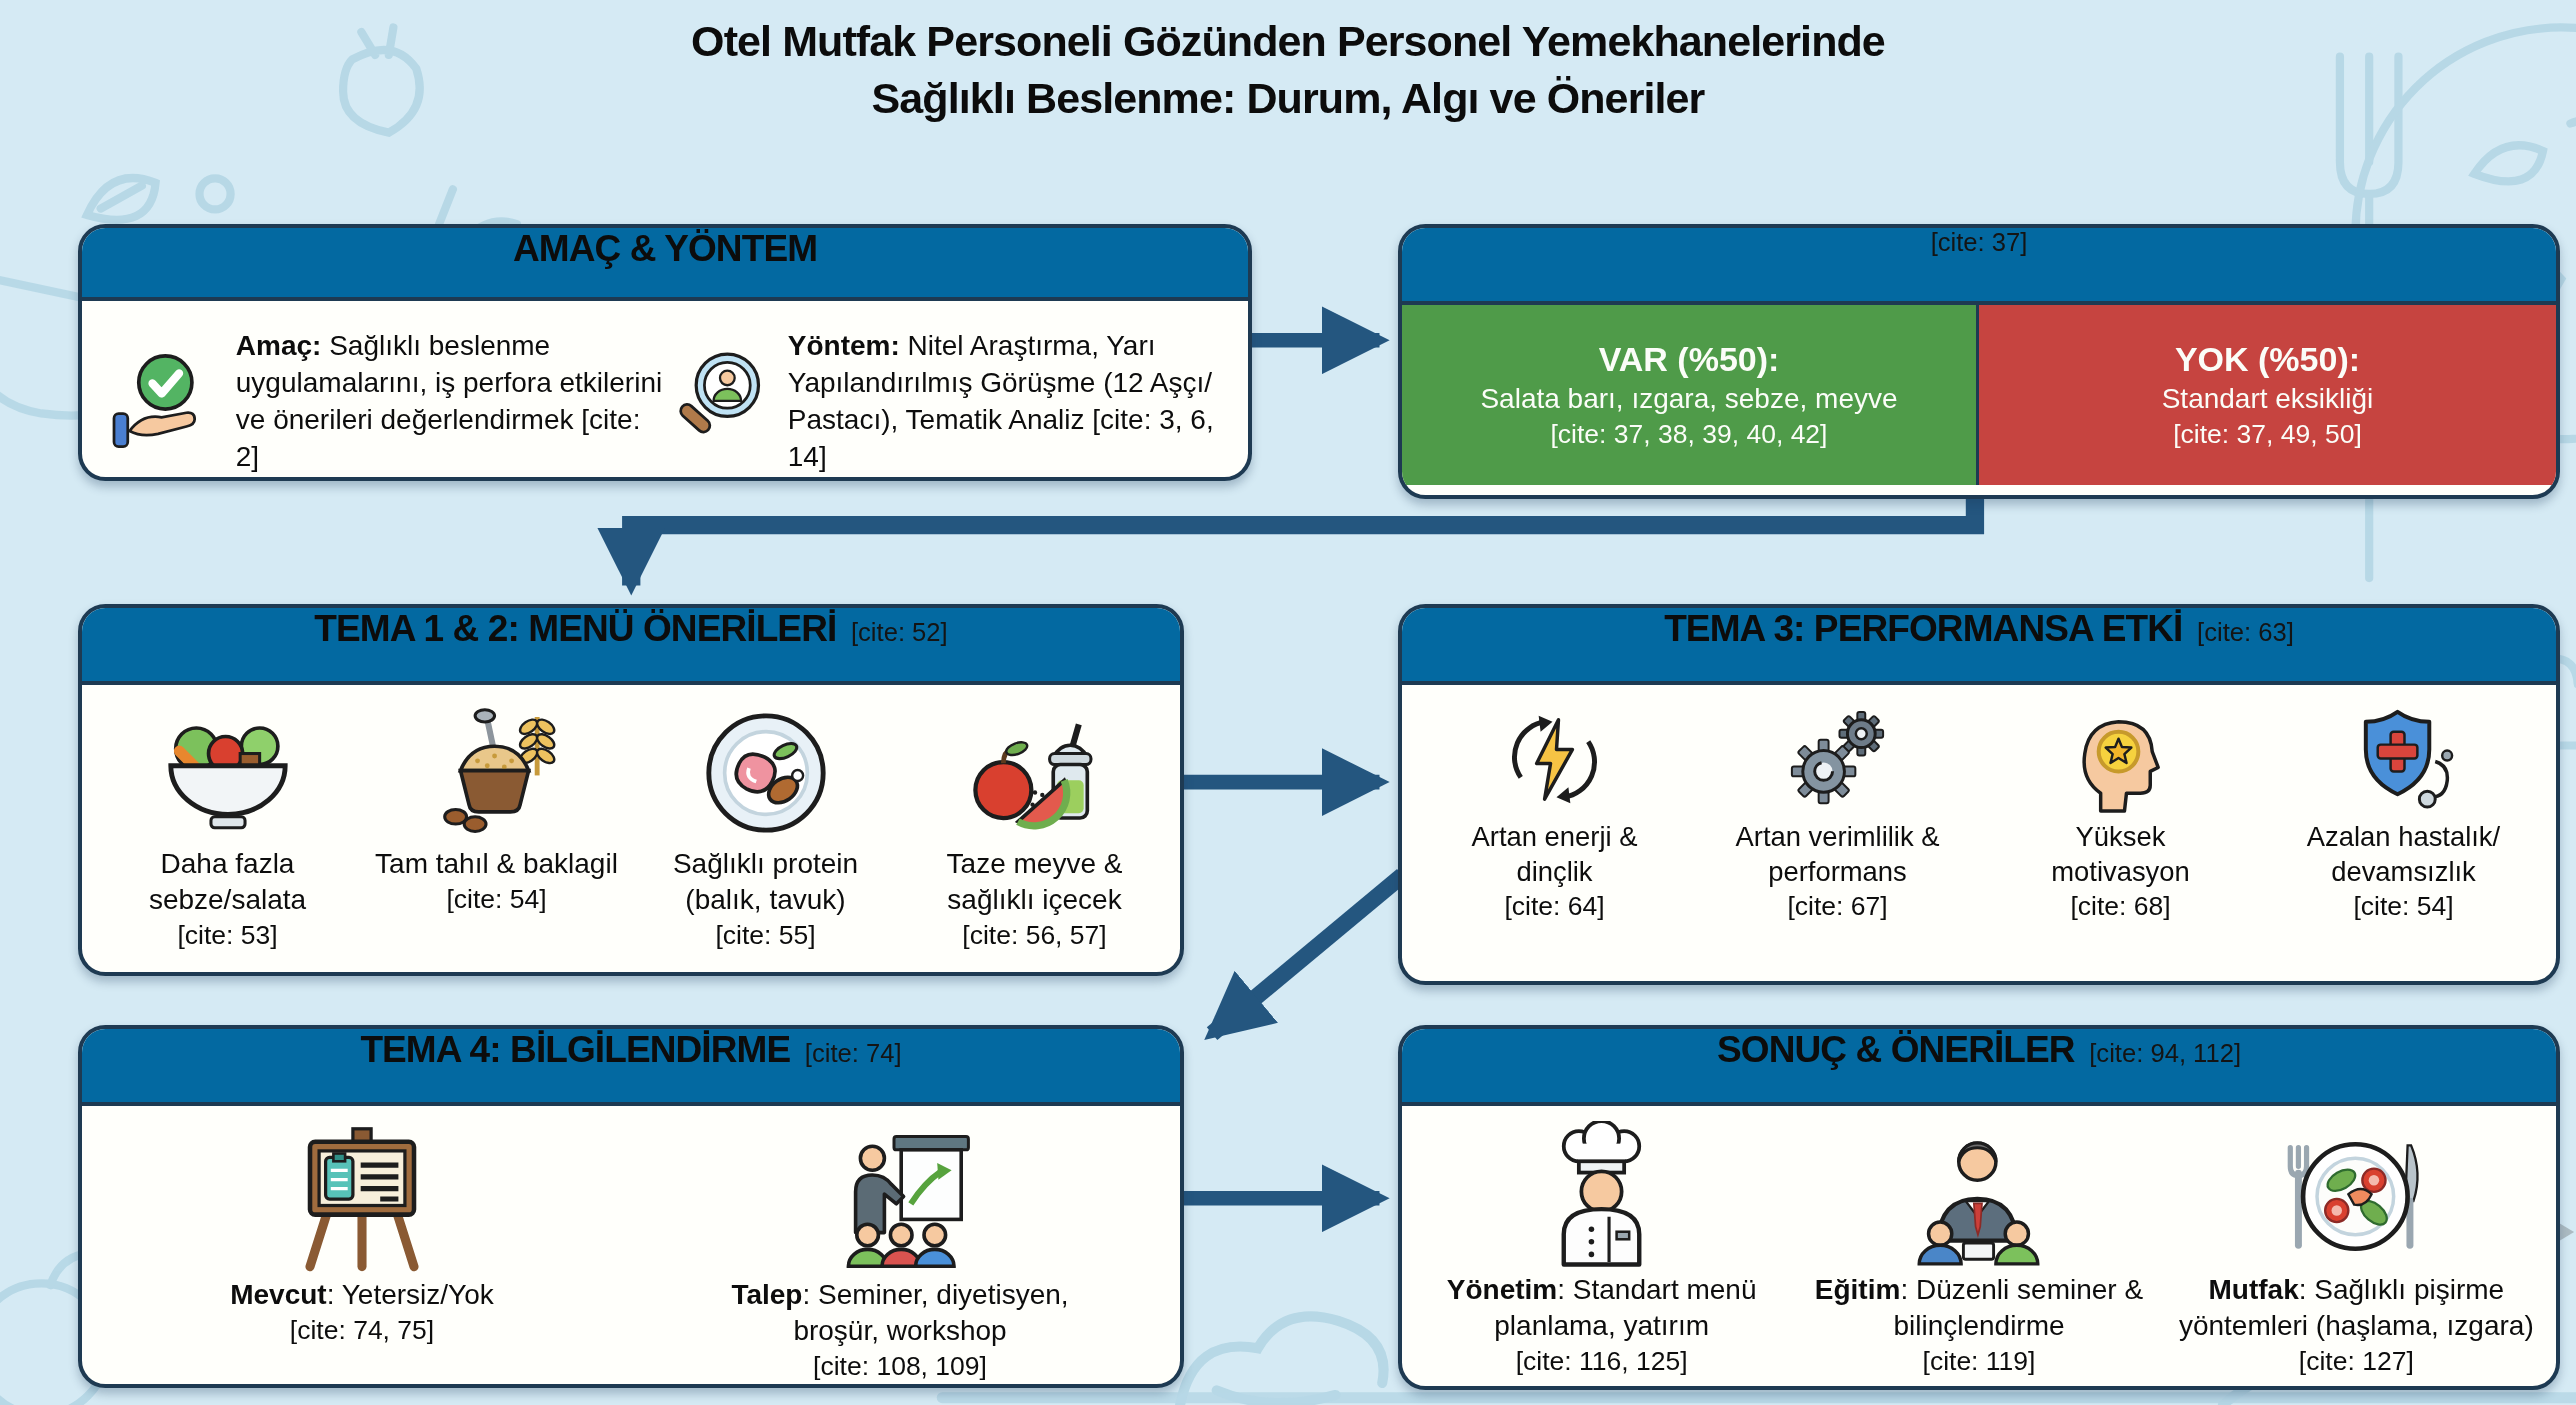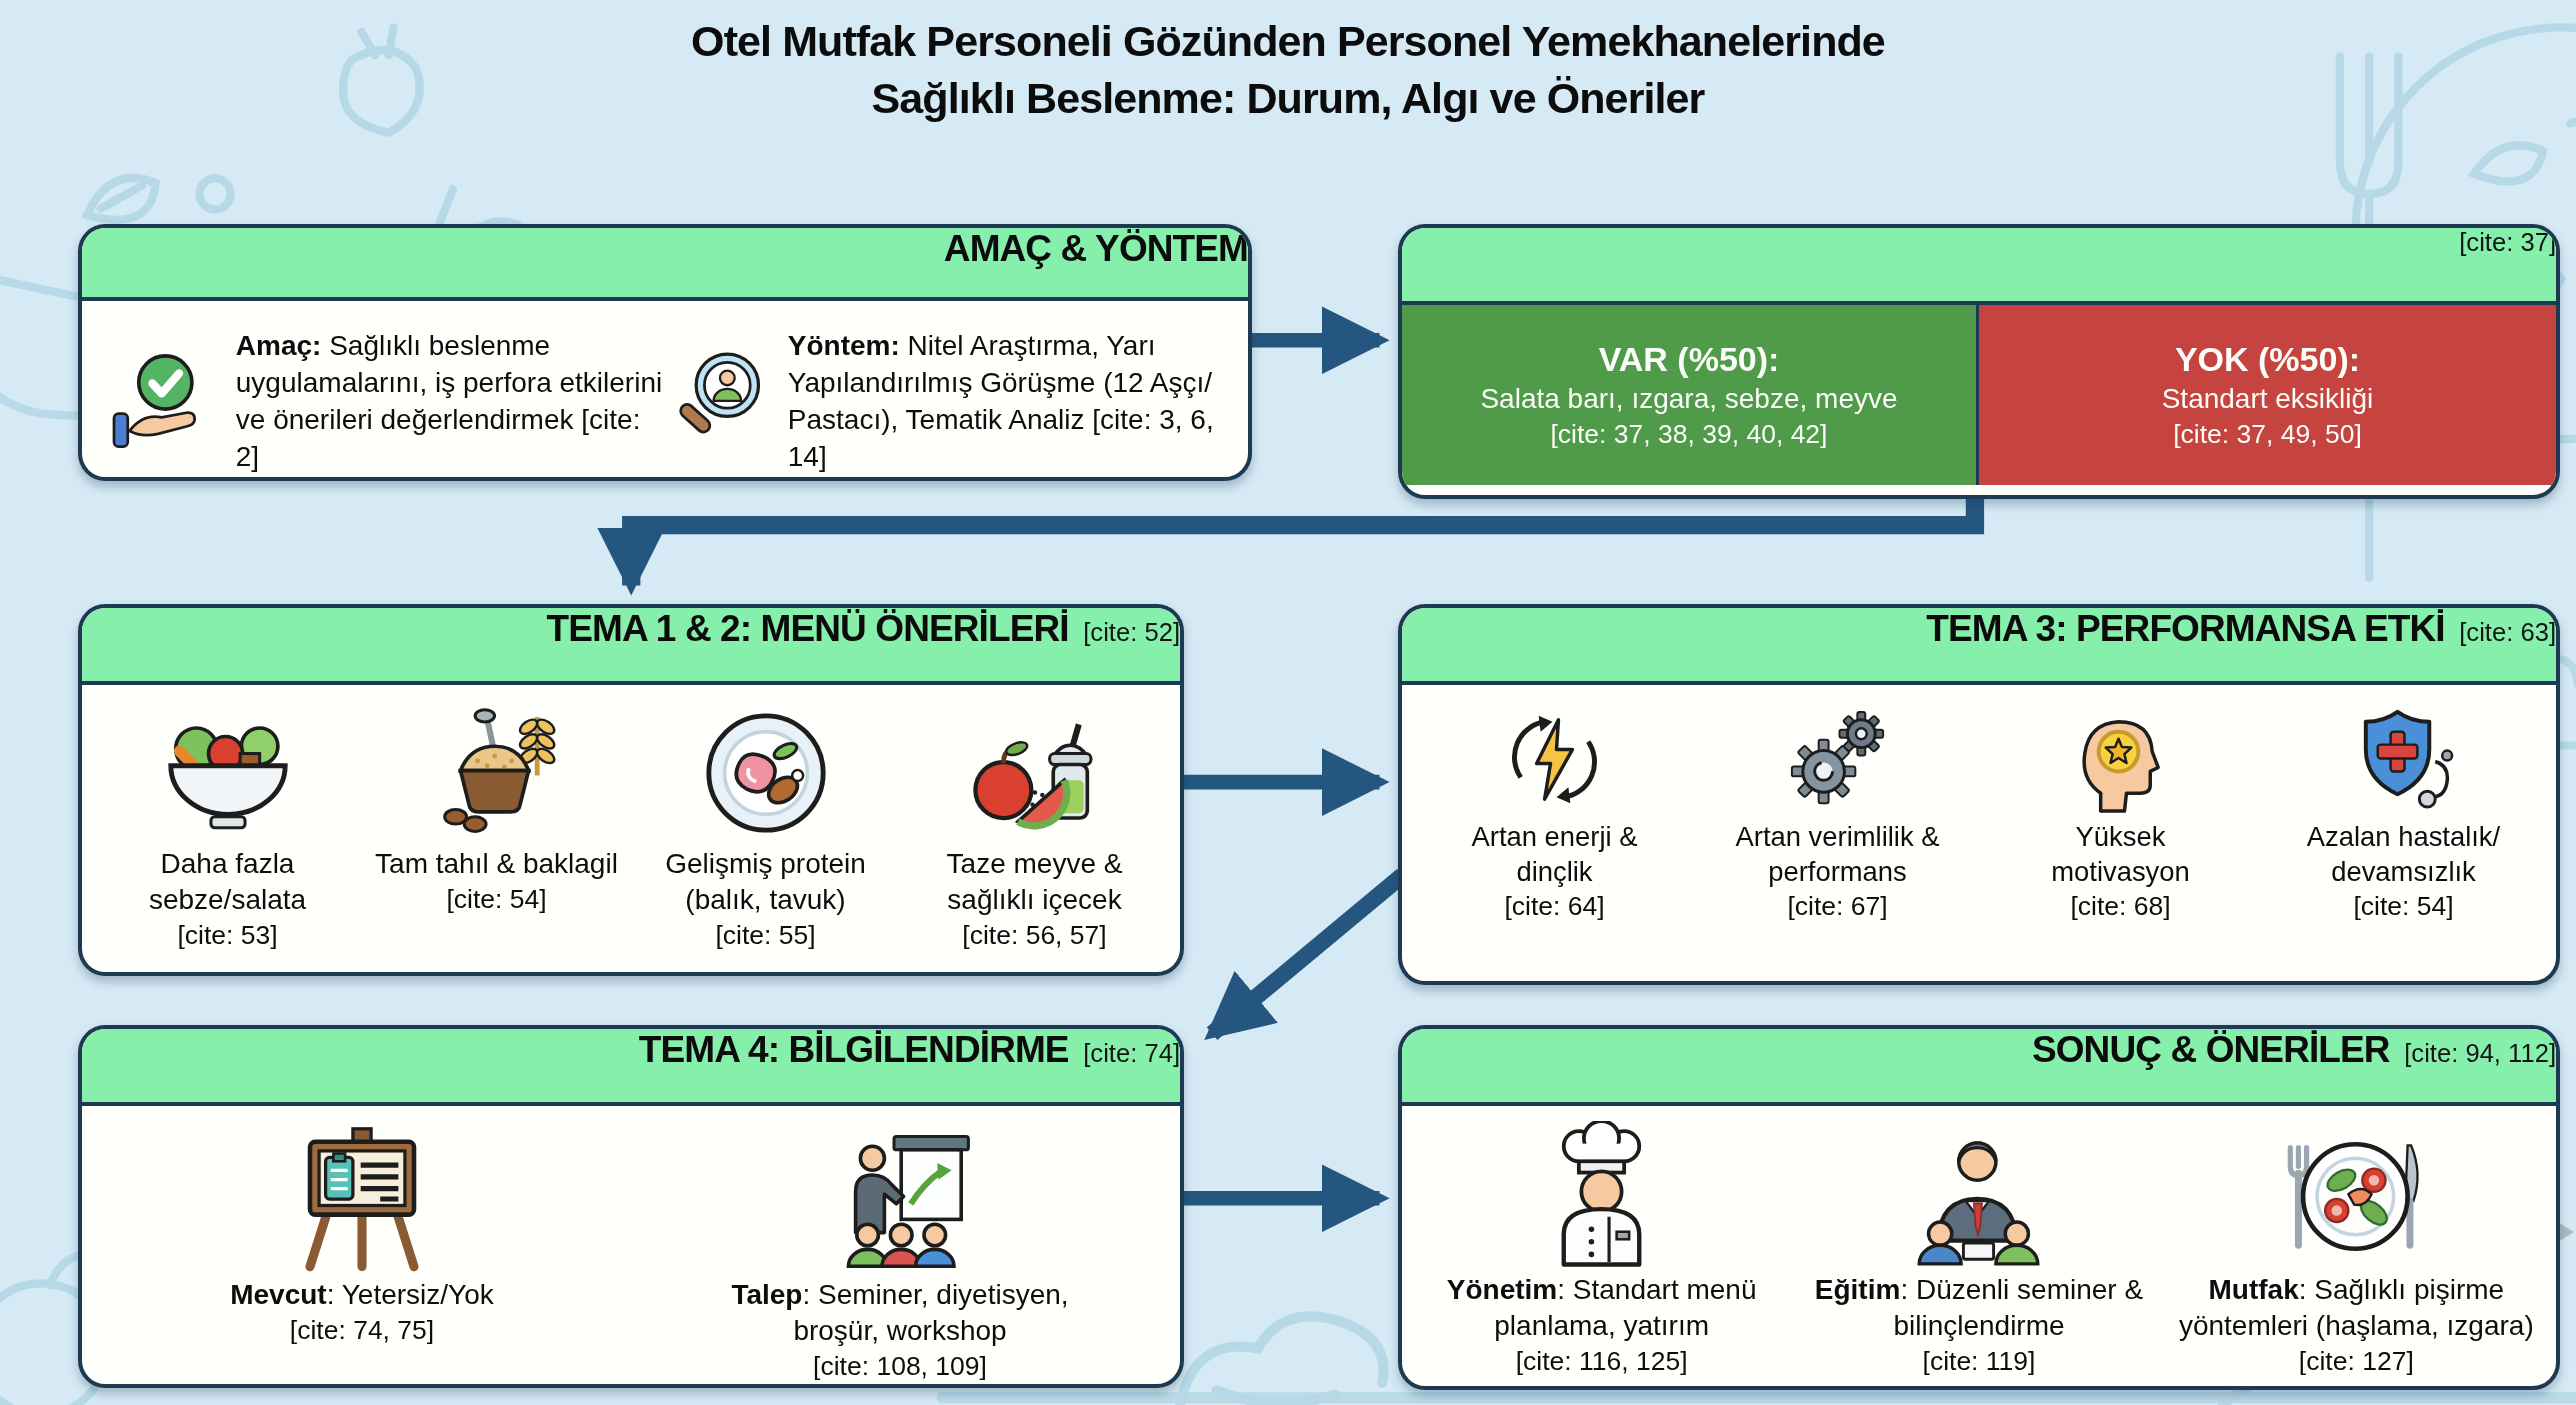--- a/index.html
+++ b/index.html
@@ -8,22 +8,22 @@
   .layer{position:absolute;left:0;top:0;width:2576px;height:1405px;}
   .z0{z-index:0}.z1{z-index:1}
 
   
   .title{position:absolute;top:12.8px;left:0;width:100%;text-align:center;z-index:2;
          font-weight:bold;font-size:43px;line-height:57px;letter-spacing:-0.9px;color:#0c0c0c;}
 
   
   .box{position:absolute;z-index:2;border:4.6px solid #1e3a52;border-radius:27.4px;background:#fffffb;
        overflow:hidden;box-shadow:0 5.5px 9.1px rgba(25,55,85,.28);}
-  .box-header{background:#86efac;border-bottom:4.6px solid #1e3a52;display:flex;align-items:baseline;
-              justify-content:flex-end;gap:14.6px;}
+  .box-header{background:#0369a1;border-bottom:4.6px solid #1e3a52;display:flex;align-items:baseline;
+              justify-content:center;gap:14.6px;}
   .h-title{font-weight:bold;font-size:37px;letter-spacing:-0.9px;color:#0c0c0c;}
   .h-cite{font-size:25.6px;color:#141414;}
 
   #box-amac{left:78px;top:224px;width:1166px;height:249px;}
   #box-amac .box-header{height:69px;}
   .amac-body{display:flex;align-items:center;height:163px;padding:18px 22px;}
   .amac-col{display:flex;align-items:center;gap:12.8px;width:50%;}
   .amac-text{font-size:28px;line-height:37px;margin:0;}
   .amac-text b{font-weight:bold;}
 
@@ -208,21 +208,21 @@
           <svg width="146" height="146" viewBox="0 0 120 120">
             <circle cx="60" cy="60" r="47" fill="#e8f1f7" stroke="#1d1d1d" stroke-width="4"></circle>
             <circle cx="60" cy="60" r="34" fill="#ffffff" stroke="#c3d4de" stroke-width="3"></circle>
             <path d="M38,52 q-7,14 6,21 q14,7 21,-6 q7,-13 -6,-20 q-15,-7 -21,5 z" fill="#ef93a0" stroke="#1d1d1d" stroke-width="3"></path>
             <path d="M46,56 q-3,8 6,11" stroke="#ffffff" stroke-width="3" fill="none"></path>
             <ellipse cx="74" cy="74" rx="13" ry="9" transform="rotate(-35 74 74)" fill="#b06a31" stroke="#1d1d1d" stroke-width="3"></ellipse>
             <circle cx="86" cy="62" r="4.5" fill="#fff" stroke="#1d1d1d" stroke-width="2"></circle>
             <ellipse cx="76" cy="42" rx="10" ry="5" transform="rotate(-25 76 42)" fill="#7cc15c" stroke="#1d1d1d" stroke-width="2.5"></ellipse>
           </svg>
         </div>
-        <div class="caption">Gelişmiş protein (balık, tavuk)</div>
+        <div class="caption">Sağlıklı protein (balık, tavuk)</div>
         <div class="cite">[cite: 55]</div>
       </div>
 
       <div class="item w270">
         <div class="icon">
           <svg width="146" height="146" viewBox="0 0 120 120">
             <line x1="88" y1="48" x2="96" y2="20" stroke="#1d1d1d" stroke-width="5"></line>
             <path d="M76,46 a14,14 0 0 1 26,0" fill="#dfe9ee" stroke="#1d1d1d" stroke-width="3"></path>
             <rect x="72" y="44" width="34" height="9" rx="4" fill="#cfd9de" stroke="#1d1d1d" stroke-width="2.5"></rect>
             <rect x="75" y="53" width="28" height="44" rx="6" fill="#dfe9ee" stroke="#1d1d1d" stroke-width="3"></rect>

